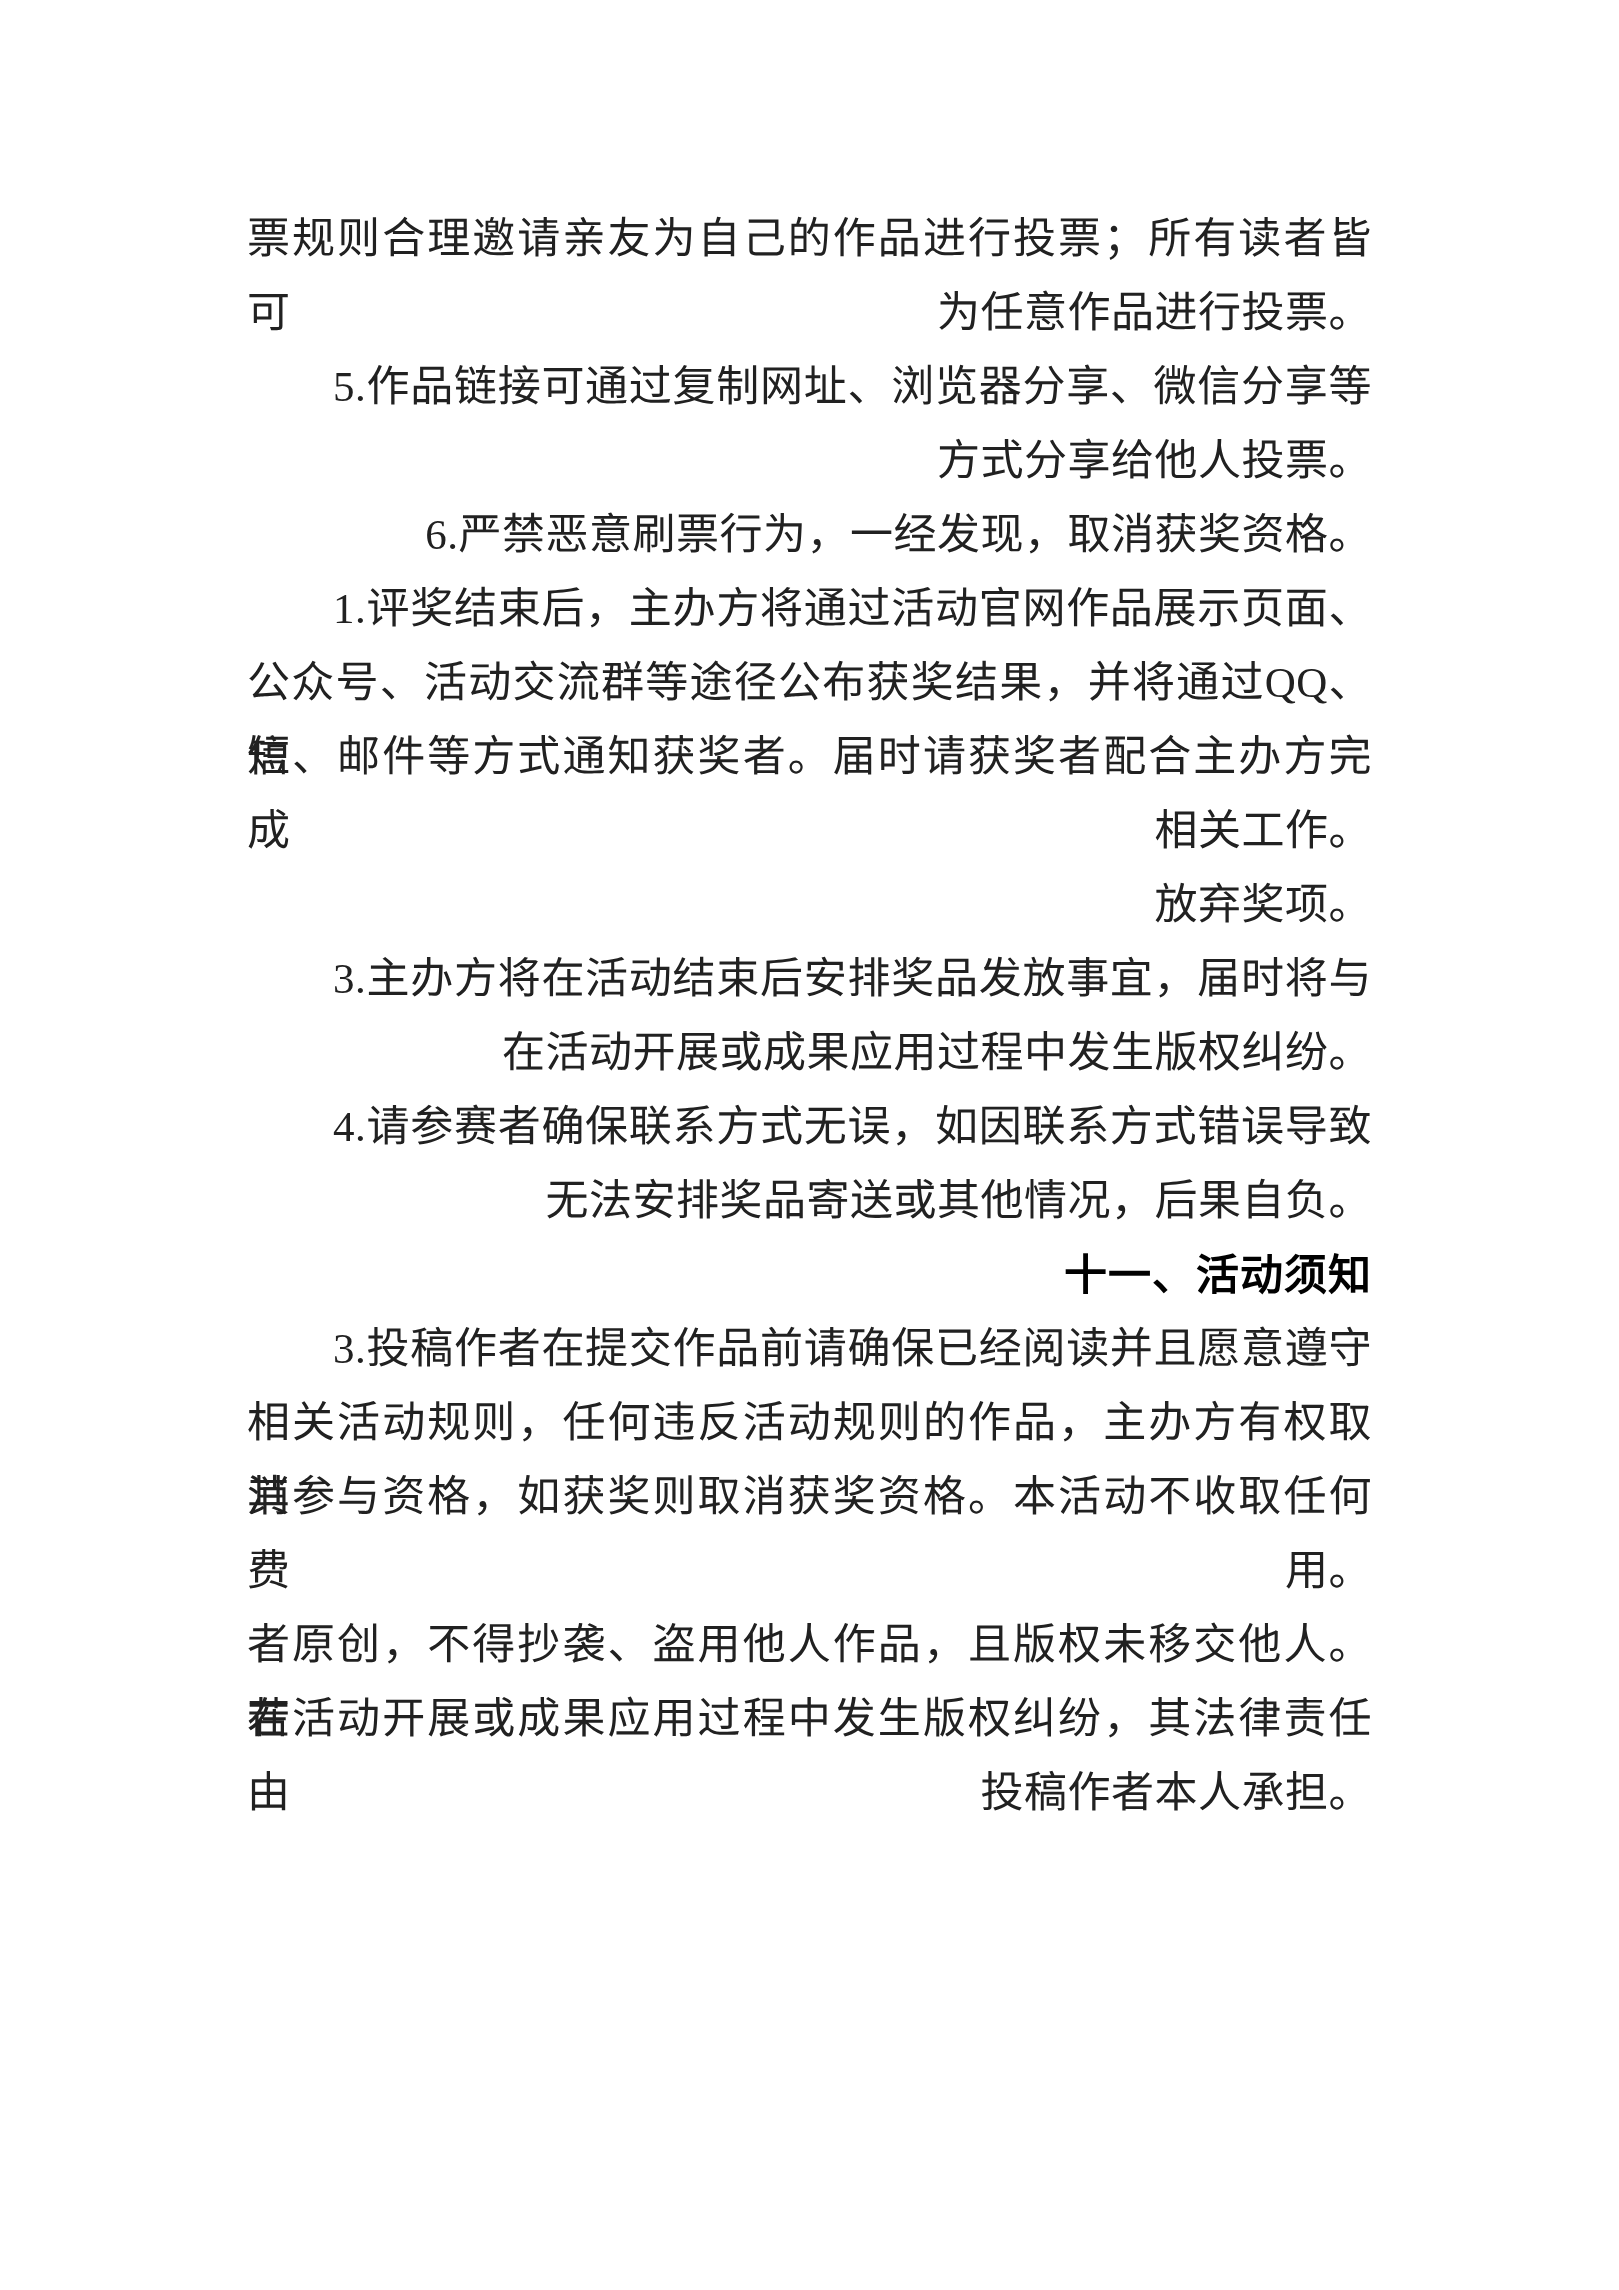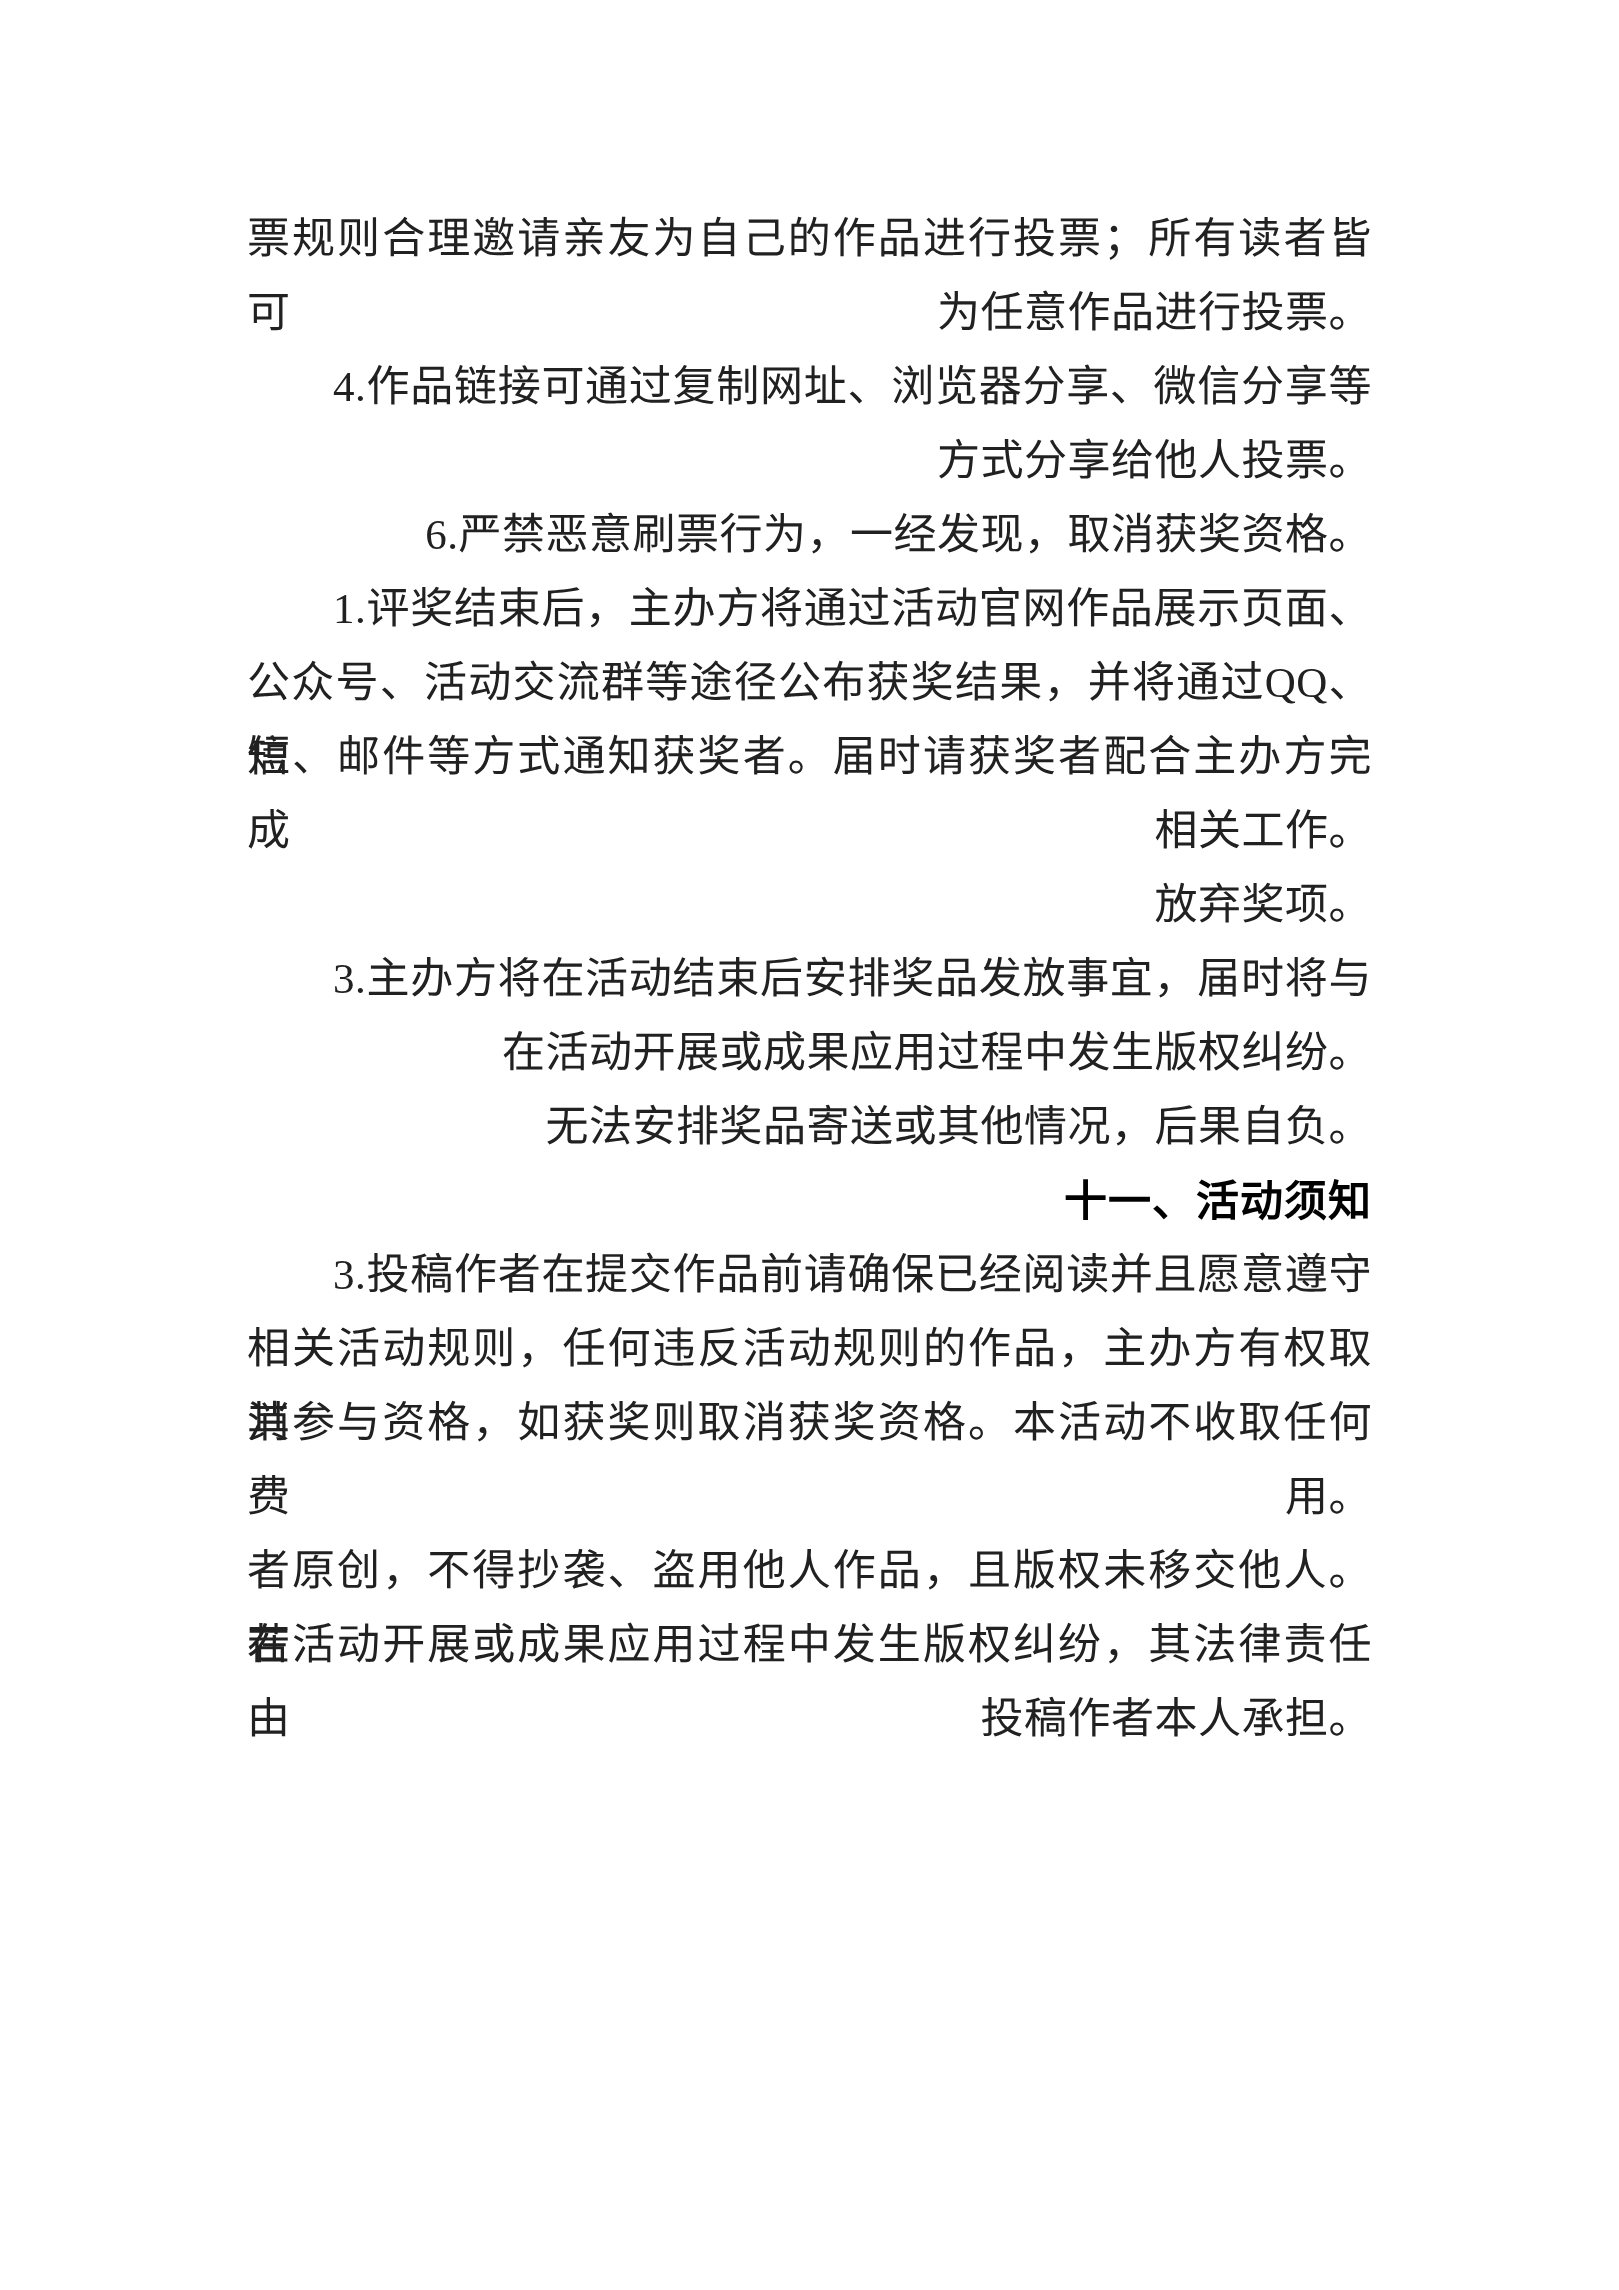--- a/index.html
+++ b/index.html
@@ -53,40 +53,41 @@
 </head>
 <body>
 
 <div class="page">
   <div class="content">
       <div class="block paragraph ind-none">
         <div class="line fill first">票规则合理邀请亲友为自己的作品进行投票；所有读者皆可</div>
         <div class="line">为任意作品进行投票。</div>
       </div>
       <div class="block paragraph ind-normal">
-        <div class="line fill first">4.作品链接可通过复制网址、浏览器分享、微信分享等</div>
+        <div class="line fill first">5.作品链接可通过复制网址、浏览器分享、微信分享等</div>
         <div class="line">方式分享给他人投票。</div>
       </div>
       <div class="block paragraph ind-normal">
         <div class="line first">6.严禁恶意刷票行为，一经发现，取消获奖资格。</div>
       </div>
       <div class="block paragraph ind-normal">
         <div class="line fill first">1.评奖结束后，主办方将通过活动官网作品展示页面、</div>
         <div class="line fill">公众号、活动交流群等途径公布获奖结果，并将通过QQ、短</div>
         <div class="line fill">信、邮件等方式通知获奖者。届时请获奖者配合主办方完成</div>
         <div class="line">相关工作。</div>
       </div>
       <div class="block paragraph ind-normal">
         <div class="line">放弃奖项。</div>
       </div>
       <div class="block paragraph ind-normal">
         <div class="line fill first">3.主办方将在活动结束后安排奖品发放事宜，届时将与</div>
         <div class="line">在活动开展或成果应用过程中发生版权纠纷。</div>
       </div>
       <div class="block paragraph ind-normal">
+        <div class="line fill first">4.请参赛者确保联系方式无误，如因联系方式错误导致</div>
         <div class="line">无法安排奖品寄送或其他情况，后果自负。</div>
       </div>
       <div class="block heading ind-normal">
         <div class="line first">十一、活动须知</div>
       </div>
       <div class="block paragraph ind-normal">
         <div class="line fill first">3.投稿作者在提交作品前请确保已经阅读并且愿意遵守</div>
         <div class="line fill">相关活动规则，任何违反活动规则的作品，主办方有权取消</div>
         <div class="line fill">其参与资格，如获奖则取消获奖资格。本活动不收取任何费</div>
         <div class="line">用。</div>

